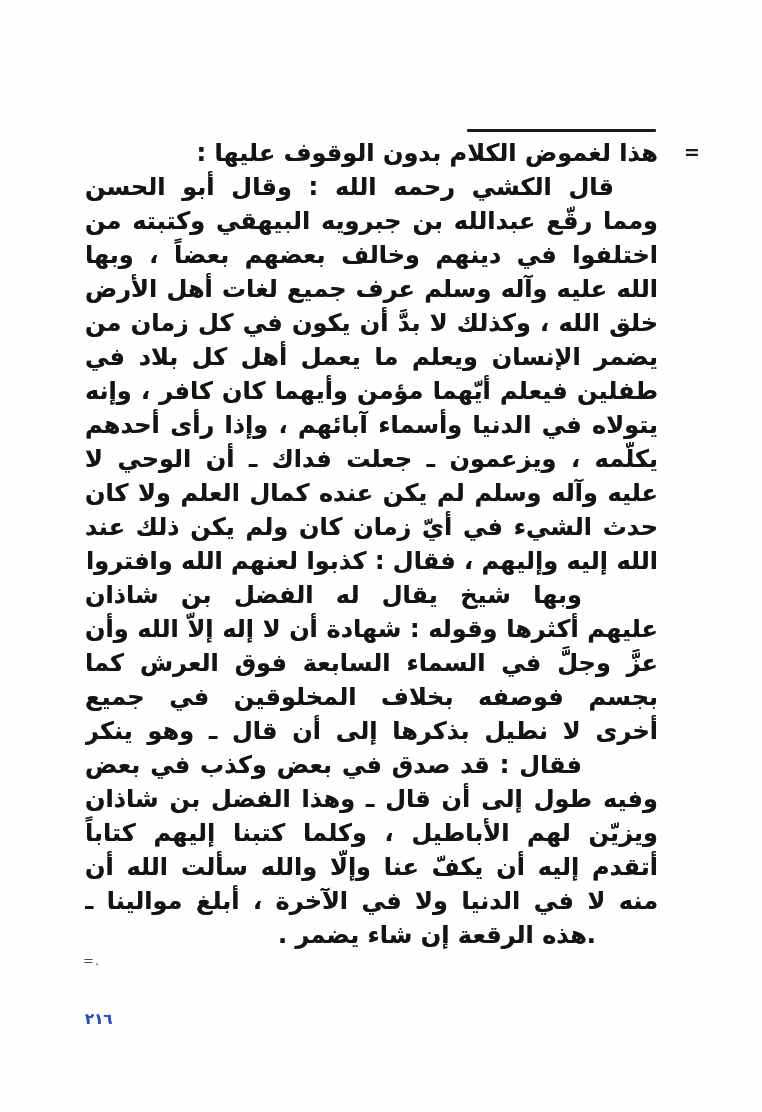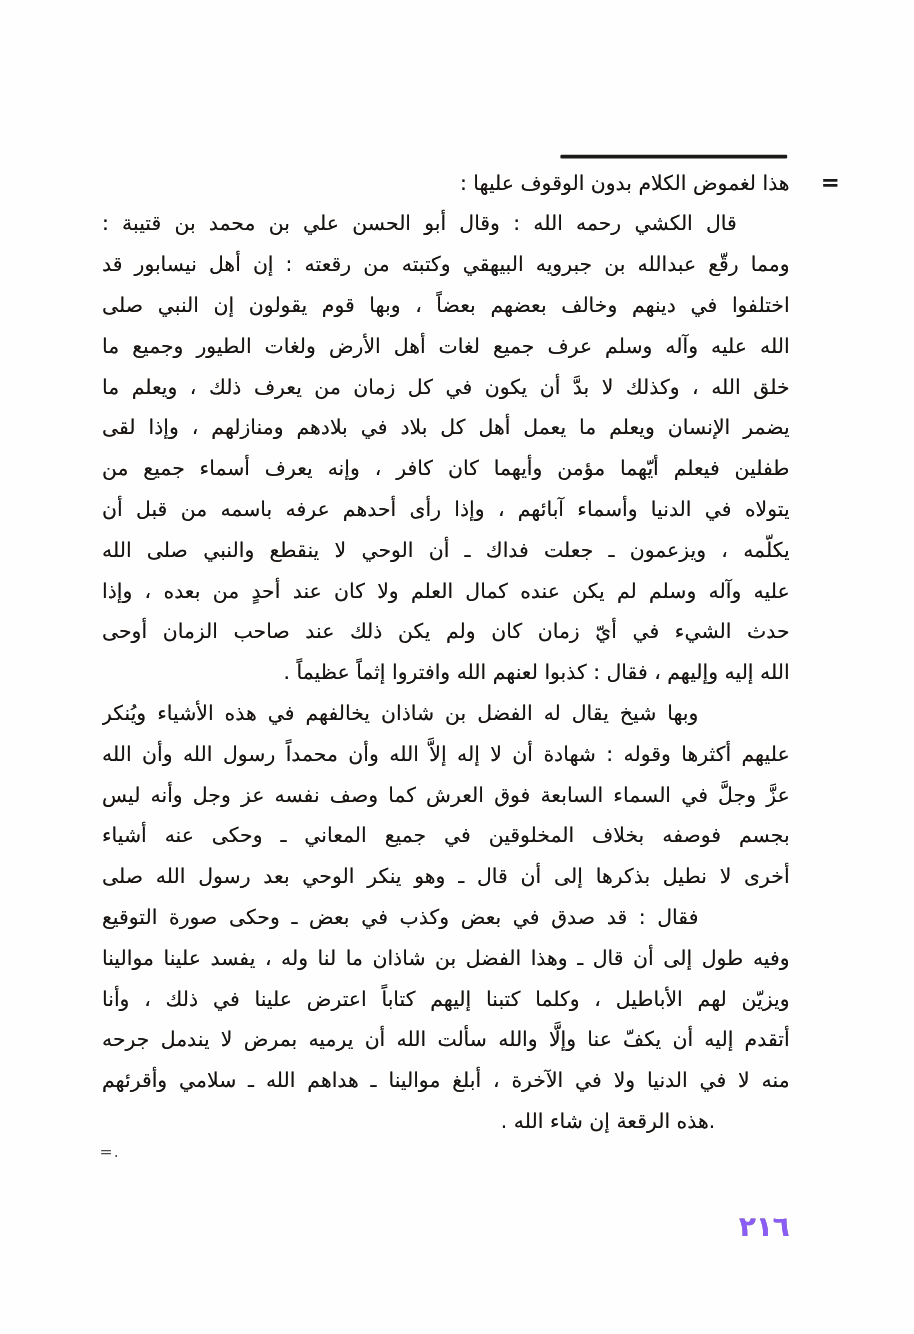--- a/index.html
+++ b/index.html
@@ -21,39 +21,39 @@
     position:absolute;top:141px;left:684px;
     font-size:19px;font-weight:bold;color:#1c1a18;
   }
   .margin-mark-bottom{
     position:absolute;top:953px;left:83px;
     font-size:13px;color:#4a4a4a;letter-spacing:1px;
   }
   .text-block{
     position:absolute;top:136px;left:85px;width:573px;
     direction:rtl;
-    font-size:17px;font-weight:normal;color:#171310;
+    font-size:24px;font-weight:bold;color:#171310;
     text-shadow:0 0 0.5px rgba(20,15,10,0.55);
   }
   .line{
     height:34px;line-height:34px;
     text-align:right;
     overflow:hidden;
   }
   .line.fill{
     text-align:justify;
     text-align-last:justify;
   }
   .line.indent-small{padding-right:44px;}
   .line.indent-large{padding-right:76px;}
   .line.indent-xl{padding-right:62px;}
   .page-number{
     position:absolute;top:1010px;left:85px;width:573px;
-    text-align:right;direction:rtl;
-    font-size:23px;font-weight:bold;color:#8b5cf6;
+    text-align:left;direction:rtl;
+    font-size:15px;font-weight:bold;color:#1d4ed8;
     text-shadow:0 0 0.5px rgba(20,15,10,0.55);
   }
 </style>
 </head>
 <body>
 
 <div class="page" style="background: rgb(254, 254, 254);">
 
   <div class="top-rule"></div>
 
@@ -76,20 +76,20 @@
       <div class="line fill indent-large">وبها شيخ يقال له الفضل بن شاذان يخالفهم في هذه الأشياء ويُنكر</div>
       <div class="line fill">عليهم أكثرها وقوله : شهادة أن لا إله إلاَّ الله وأن محمداً رسول الله وأن الله</div>
       <div class="line fill">عزَّ وجلَّ في السماء السابعة فوق العرش كما وصف نفسه عز وجل وأنه ليس</div>
       <div class="line fill">بجسم فوصفه بخلاف المخلوقين في جميع المعاني ـ وحكى عنه أشياء</div>
       <div class="line fill">أخرى لا نطيل بذكرها إلى أن قال ـ وهو ينكر الوحي بعد رسول الله صلى</div>
       <div class="line fill indent-large">فقال : قد صدق في بعض وكذب في بعض ـ وحكى صورة التوقيع</div>
       <div class="line fill">وفيه طول إلى أن قال ـ وهذا الفضل بن شاذان ما لنا وله ، يفسد علينا موالينا</div>
       <div class="line fill">ويزيّن لهم الأباطيل ، وكلما كتبنا إليهم كتاباً اعترض علينا في ذلك ، وأنا</div>
       <div class="line fill">أتقدم إليه أن يكفّ عنا وإلَّا والله سألت الله أن يرميه بمرض لا يندمل جرحه</div>
       <div class="line fill">منه لا في الدنيا ولا في الآخرة ، أبلغ موالينا ـ هداهم الله ـ سلامي وأقرئهم</div>
-      <div class="line indent-xl">.هذه الرقعة إن شاء الله .</div>
+      <div class="line indent-xl">.هذه الرقعة إن شاء يضمر .</div>
     </div>
 
   <div class="margin-mark-bottom">=.</div>
 
   <div class="page-number">٢١٦</div>
 
 </div>
 
 </body></html>

